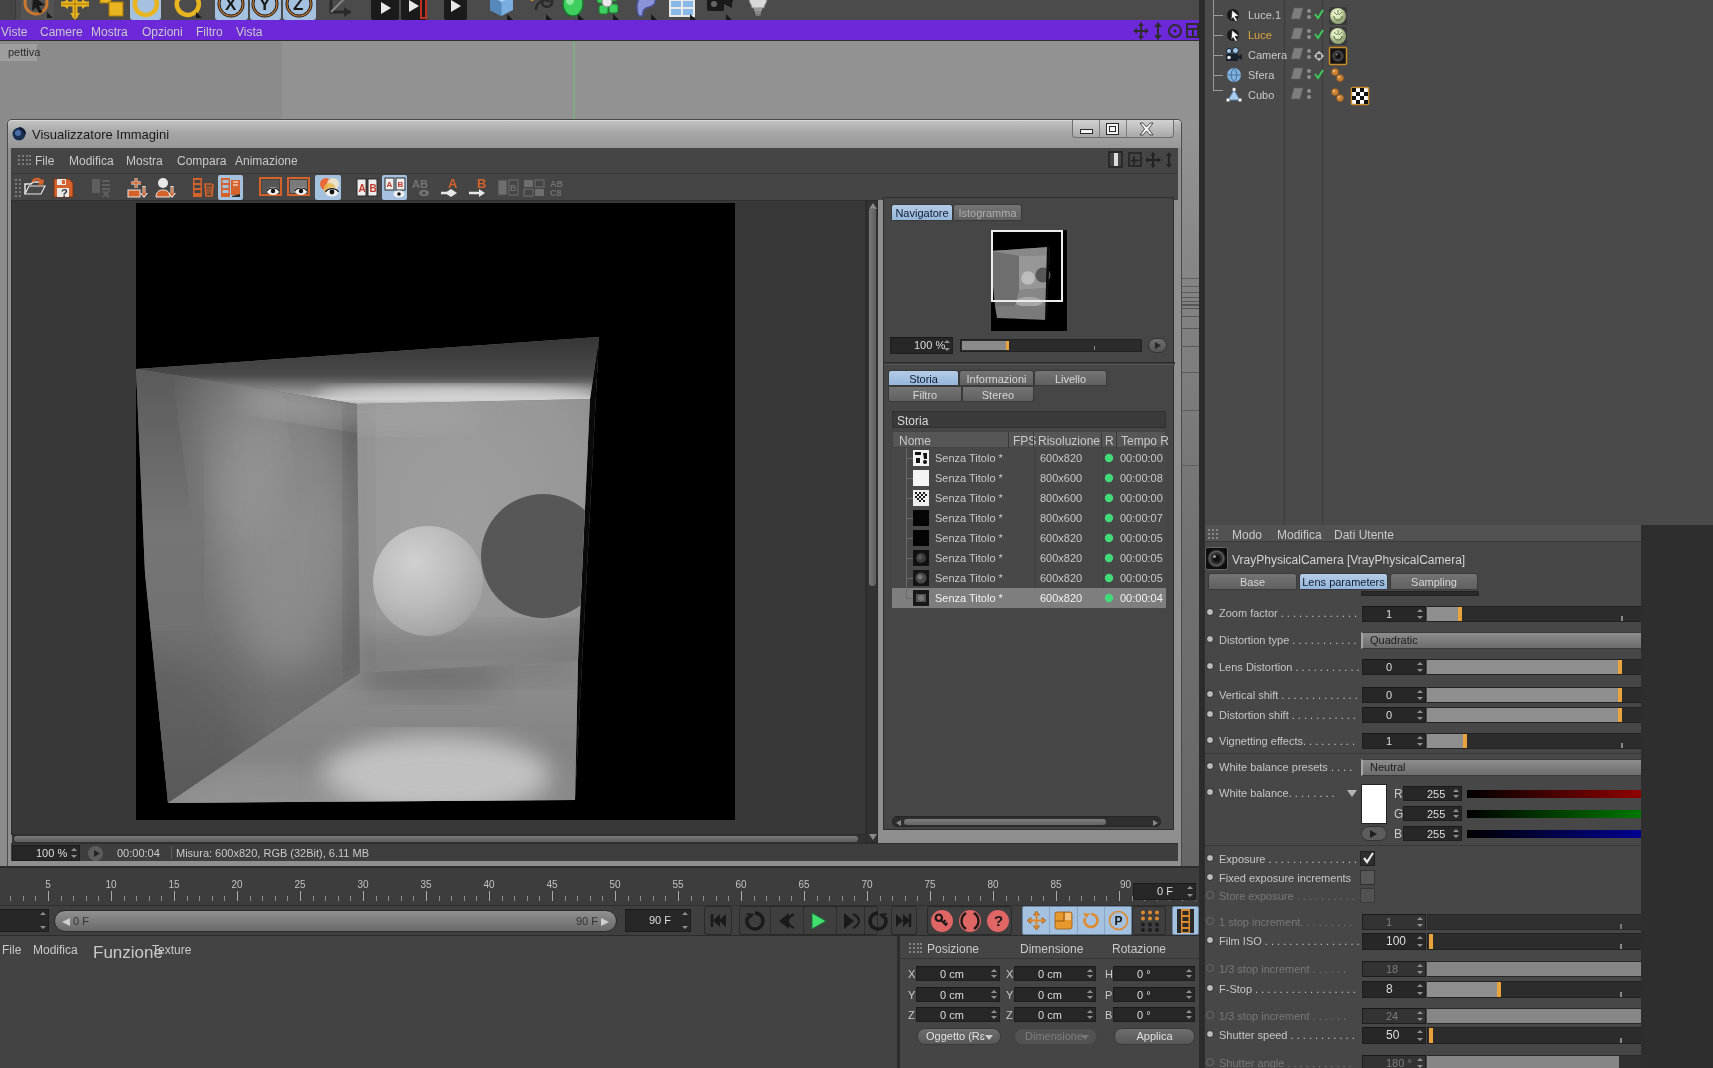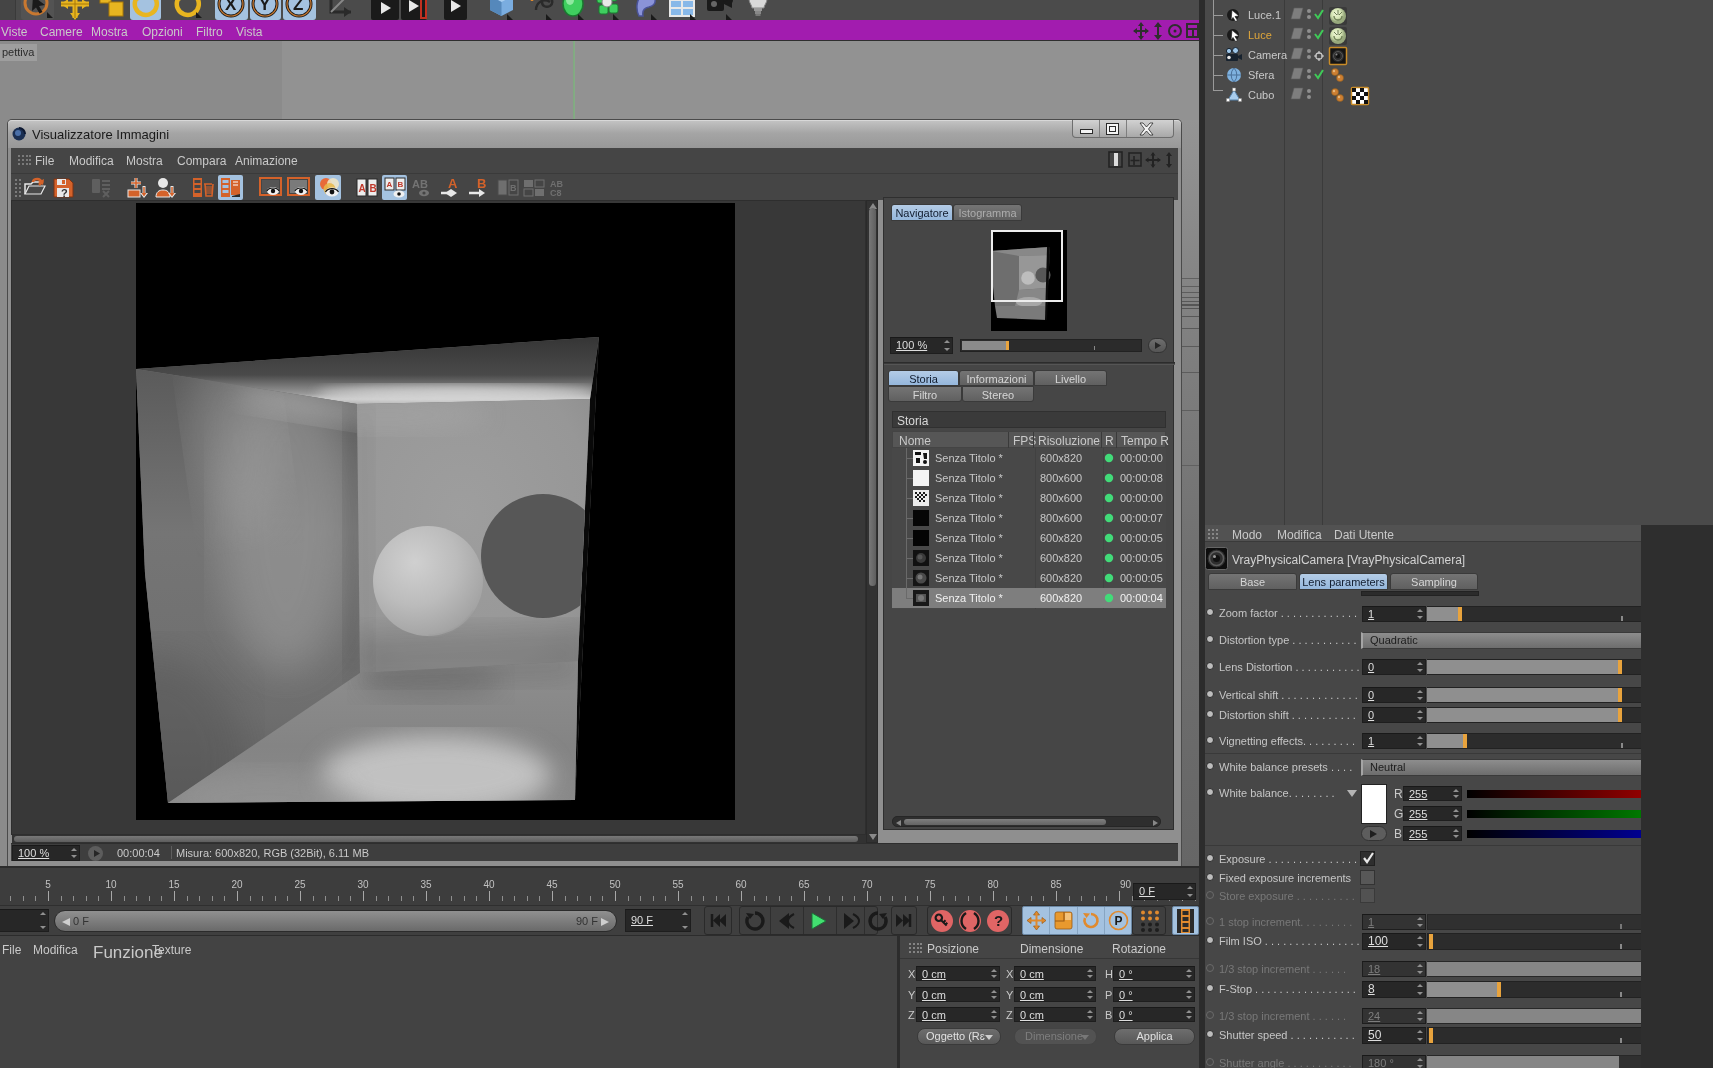--- a/index.html
+++ b/index.html
@@ -1,17 +1,17 @@
 <!DOCTYPE html>
 <html><head><meta charset="utf-8"><style>
 *{margin:0;padding:0;box-sizing:border-box;font-family:"Liberation Sans",sans-serif;}
 html,body{width:1713px;height:1068px;overflow:hidden;background:#2e2e2e;}
 .ab{position:absolute;}
 .tx{position:absolute;color:#c9c9c9;font-size:11px;line-height:1;white-space:nowrap;}
-.box{position:absolute;background:#272727;border:1px solid #1e1e1e;border-top-color:#191919;color:#dedede;font-size:11px;line-height:14px;padding-left:5px;white-space:nowrap;overflow:hidden;text-decoration:underline;}
+.box{position:absolute;background:#272727;border:1px solid #1e1e1e;border-top-color:#191919;color:#dedede;font-size:11px;line-height:14px;padding-left:23px;white-space:nowrap;overflow:hidden;}
 .stp{position:absolute;width:9px;}
 .stp:before{content:"";position:absolute;left:2px;top:3px;border-left:3px solid transparent;border-right:3px solid transparent;border-bottom:3.5px solid #909090;}
 .stp:after{content:"";position:absolute;left:2px;bottom:3px;border-left:3px solid transparent;border-right:3px solid transparent;border-top:3.5px solid #909090;}
 .dot{position:absolute;width:8px;height:8px;border-radius:50%;background:#bdbdbd;border:1px solid #2a2a2a;}
 .dotoff{position:absolute;width:8px;height:8px;border-radius:50%;background:#474747;border:1px solid #6a6a6a;}
 .lbl{position:absolute;color:#c6c6c6;font-size:11px;line-height:1;white-space:nowrap;overflow:hidden;}
 .lblg{position:absolute;color:#787878;font-size:11px;line-height:1;white-space:nowrap;overflow:hidden;}
 .tab{position:absolute;background:linear-gradient(#747474,#606060);border:1px solid #3a3a3a;color:#d6d6d6;font-size:11px;text-align:center;border-radius:3px 3px 0 0;}
 .tabsel{background:linear-gradient(#b4cce6,#95b7dc);color:#111c2e;}
 .btn{position:absolute;background:#3f3f3f;border:1px solid #2a2a2a;border-radius:3px;}
@@ -129,33 +129,33 @@
       <path d="M20 26l6 6h-6z" fill="#1a1a1a"></path>
     </svg>
 <svg class="ab" style="left:746px;top:-12px;" width="25" height="32">
       <path d="M12 2a9 9 0 019 9c0 4-3 6-3 9h-12c0-3-3-5-3-9a9 9 0 019-9z" fill="#d8d8d8" stroke="#888"></path>
       <rect x="8" y="20" width="8" height="3" fill="#999"></rect>
       <rect x="9" y="23" width="6" height="3" fill="#888"></rect>
       <rect x="9.5" y="26" width="5" height="2" fill="#777"></rect>
     </svg>
 </div>
 
-<div class="ab" style="left:0;top:20px;width:1199px;height:21px;background:#a21caf;border-bottom:1px solid #2f2f2f;text-decoration:underline;">
+<div class="ab" style="left:0;top:20px;width:1199px;height:21px;background:#6d28d9;border-bottom:1px solid #2f2f2f;text-decoration:underline;">
 <span class="tx" style="left:1px;top:6px;font-size:12px;">Viste</span>
 <span class="tx" style="left:40px;top:6px;font-size:12px;">Camere</span>
 <span class="tx" style="left:91px;top:6px;font-size:12px;">Mostra</span>
 <span class="tx" style="left:142px;top:6px;font-size:12px;">Opzioni</span>
 <span class="tx" style="left:196px;top:6px;font-size:12px;">Filtro</span>
 <span class="tx" style="left:236px;top:6px;font-size:12px;">Vista</span>
 </div>
 
 <div class="ab" id="vp" style="left:0;top:41px;width:1199px;height:825px;background:#929292;overflow:hidden;">
 <div class="ab" style="left:0;top:0;width:282px;height:825px;background:#8b8b8b;"></div>
 <div class="ab" style="left:573px;top:0;width:2px;height:825px;background:linear-gradient(90deg,#7fa77f,#86ae86);"></div>
-<div class="ab" style="left:0;top:3px;width:37px;height:17px;background:#9e9e9e;color:#2c2c2c;font-size:11px;line-height:17px;padding-left:2px;">pettiva</div>
+<div class="ab" style="left:0;top:3px;width:37px;height:17px;background:#9e9e9e;color:#2c2c2c;font-size:11px;line-height:17px;padding-left:8px;">pettiva</div>
 </div>
 
 <svg class="ab" style="left:1133px;top:22px;" width="66" height="18" viewBox="0 0 66 18">
 <g stroke="#2e2e2e" stroke-width="2" fill="#2e2e2e">
 <path d="M8 2v14M1 9h14" fill="none"></path>
       <path d="M8 0l3 4h-6zM8 18l3-4h-6zM0 9l4-3v6zM16 9l-4-3v6z" stroke="none"></path>
 <path d="M25 3v12" fill="none"></path>
       <path d="M25 0l4 5h-8zM25 18l4-5h-8z" stroke="none"></path>
 <circle cx="42" cy="9" r="6" fill="none"></circle>
       <circle cx="42" cy="9" r="1.5" stroke="none"></circle>

